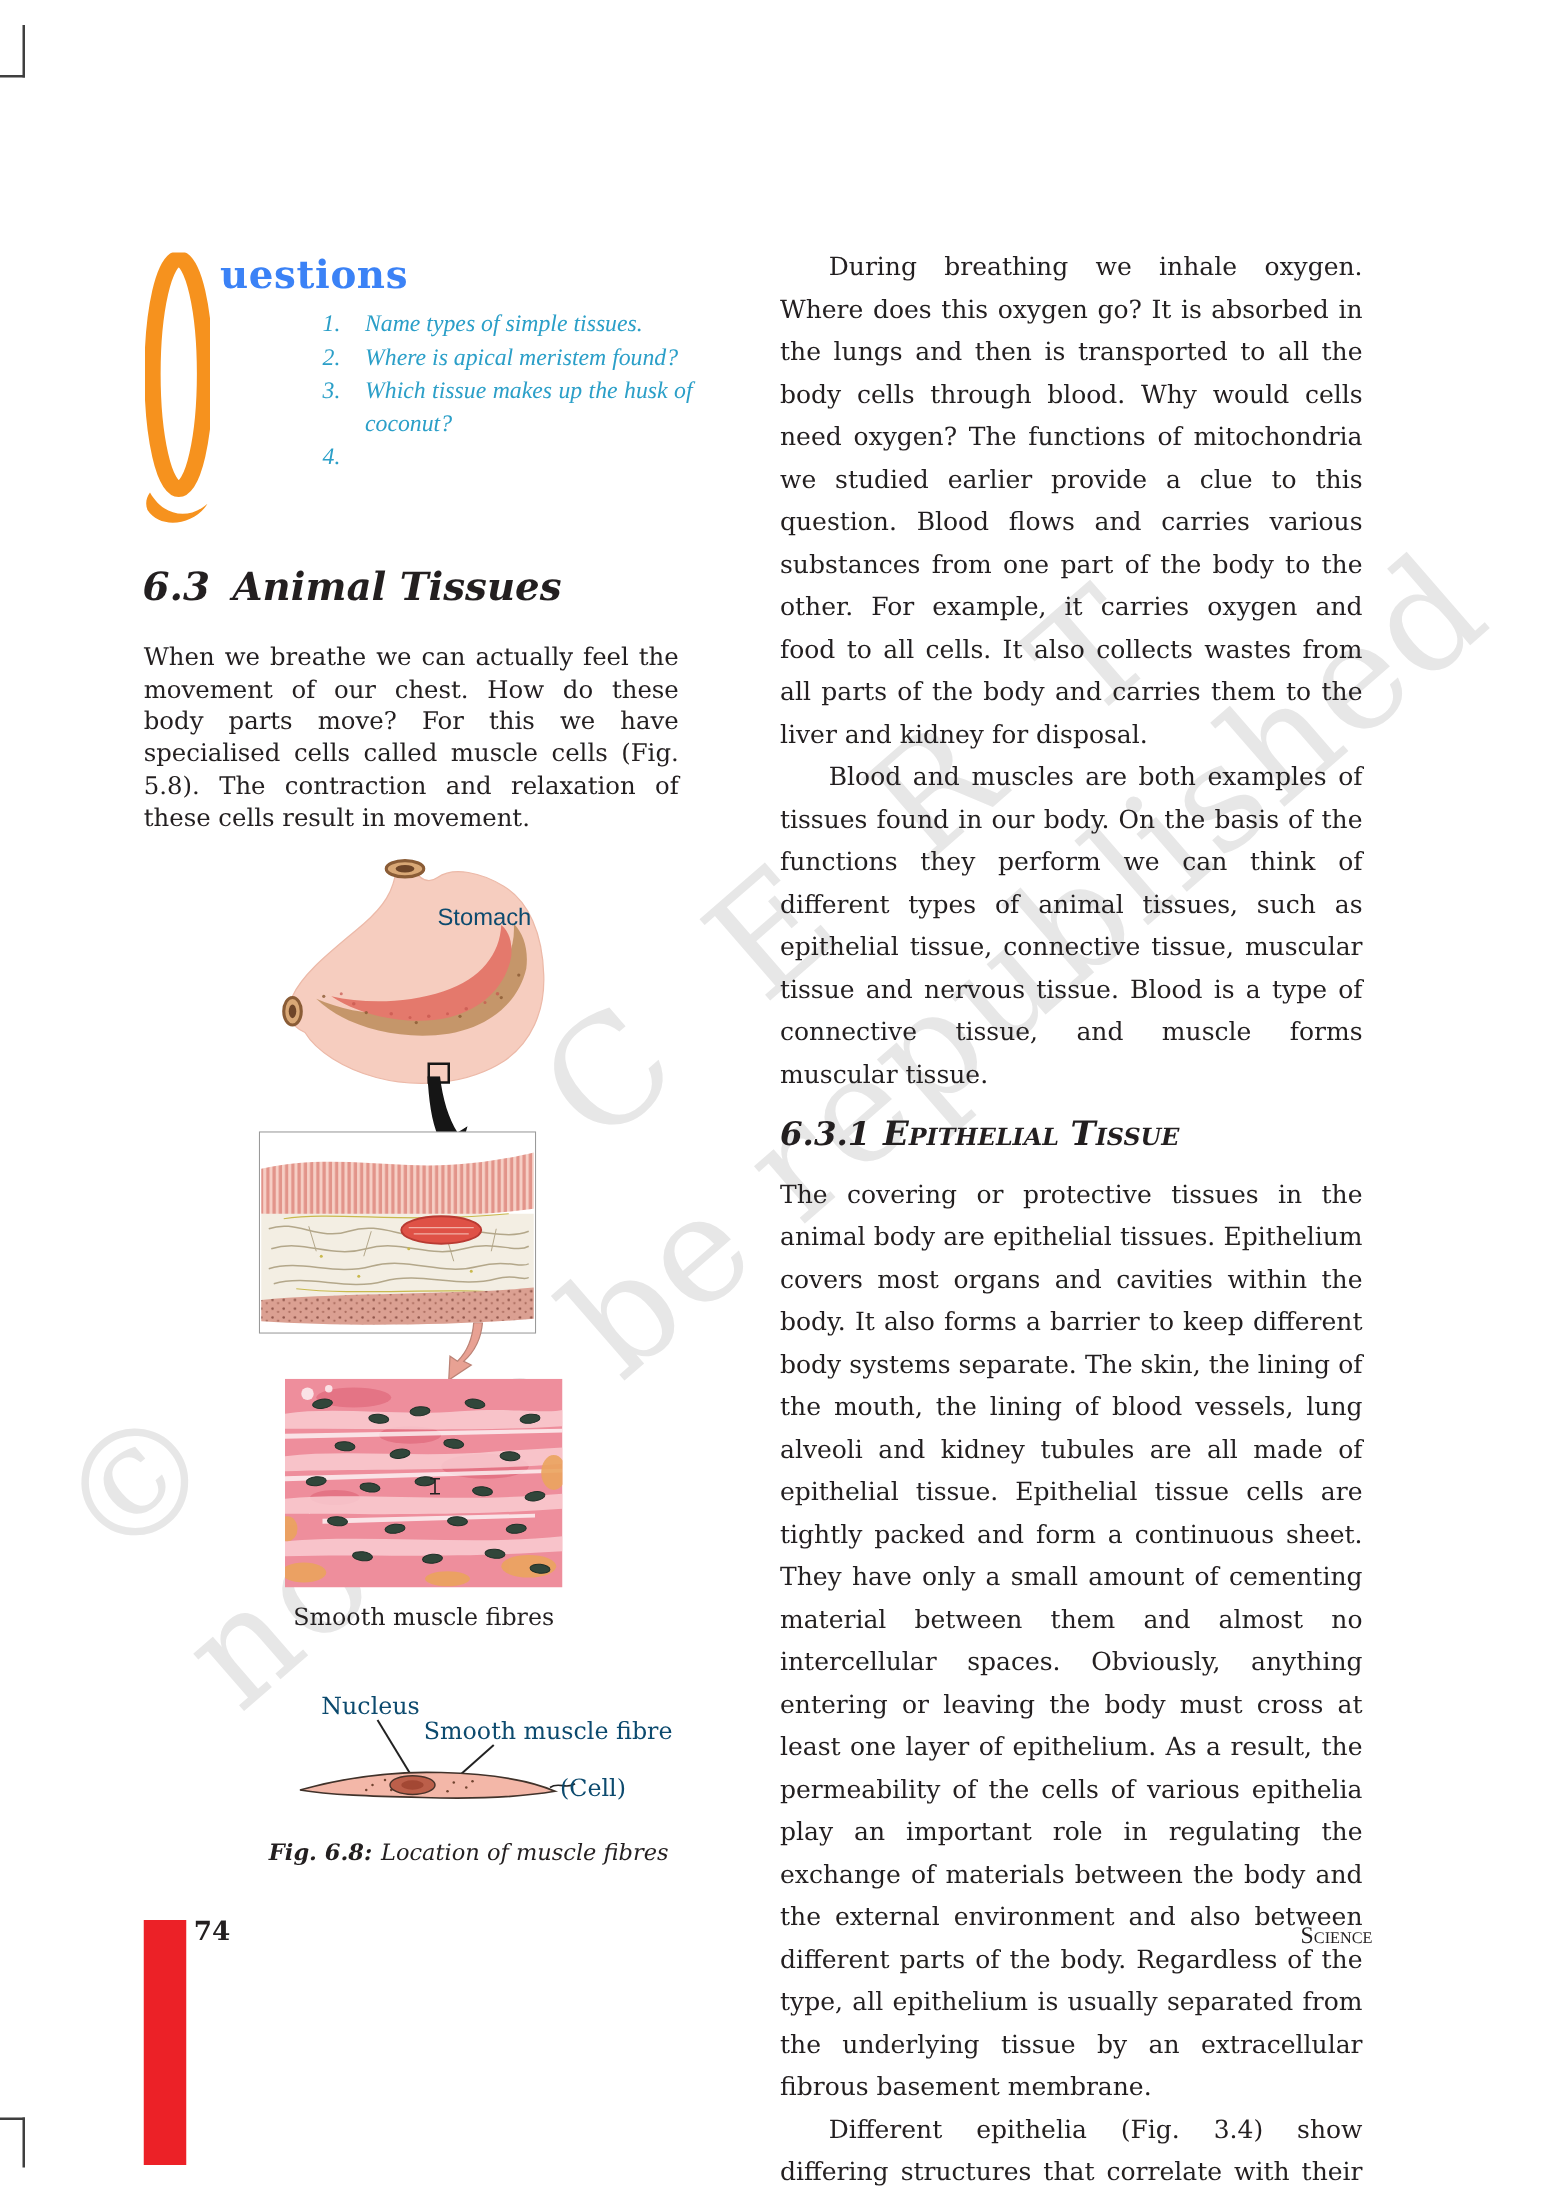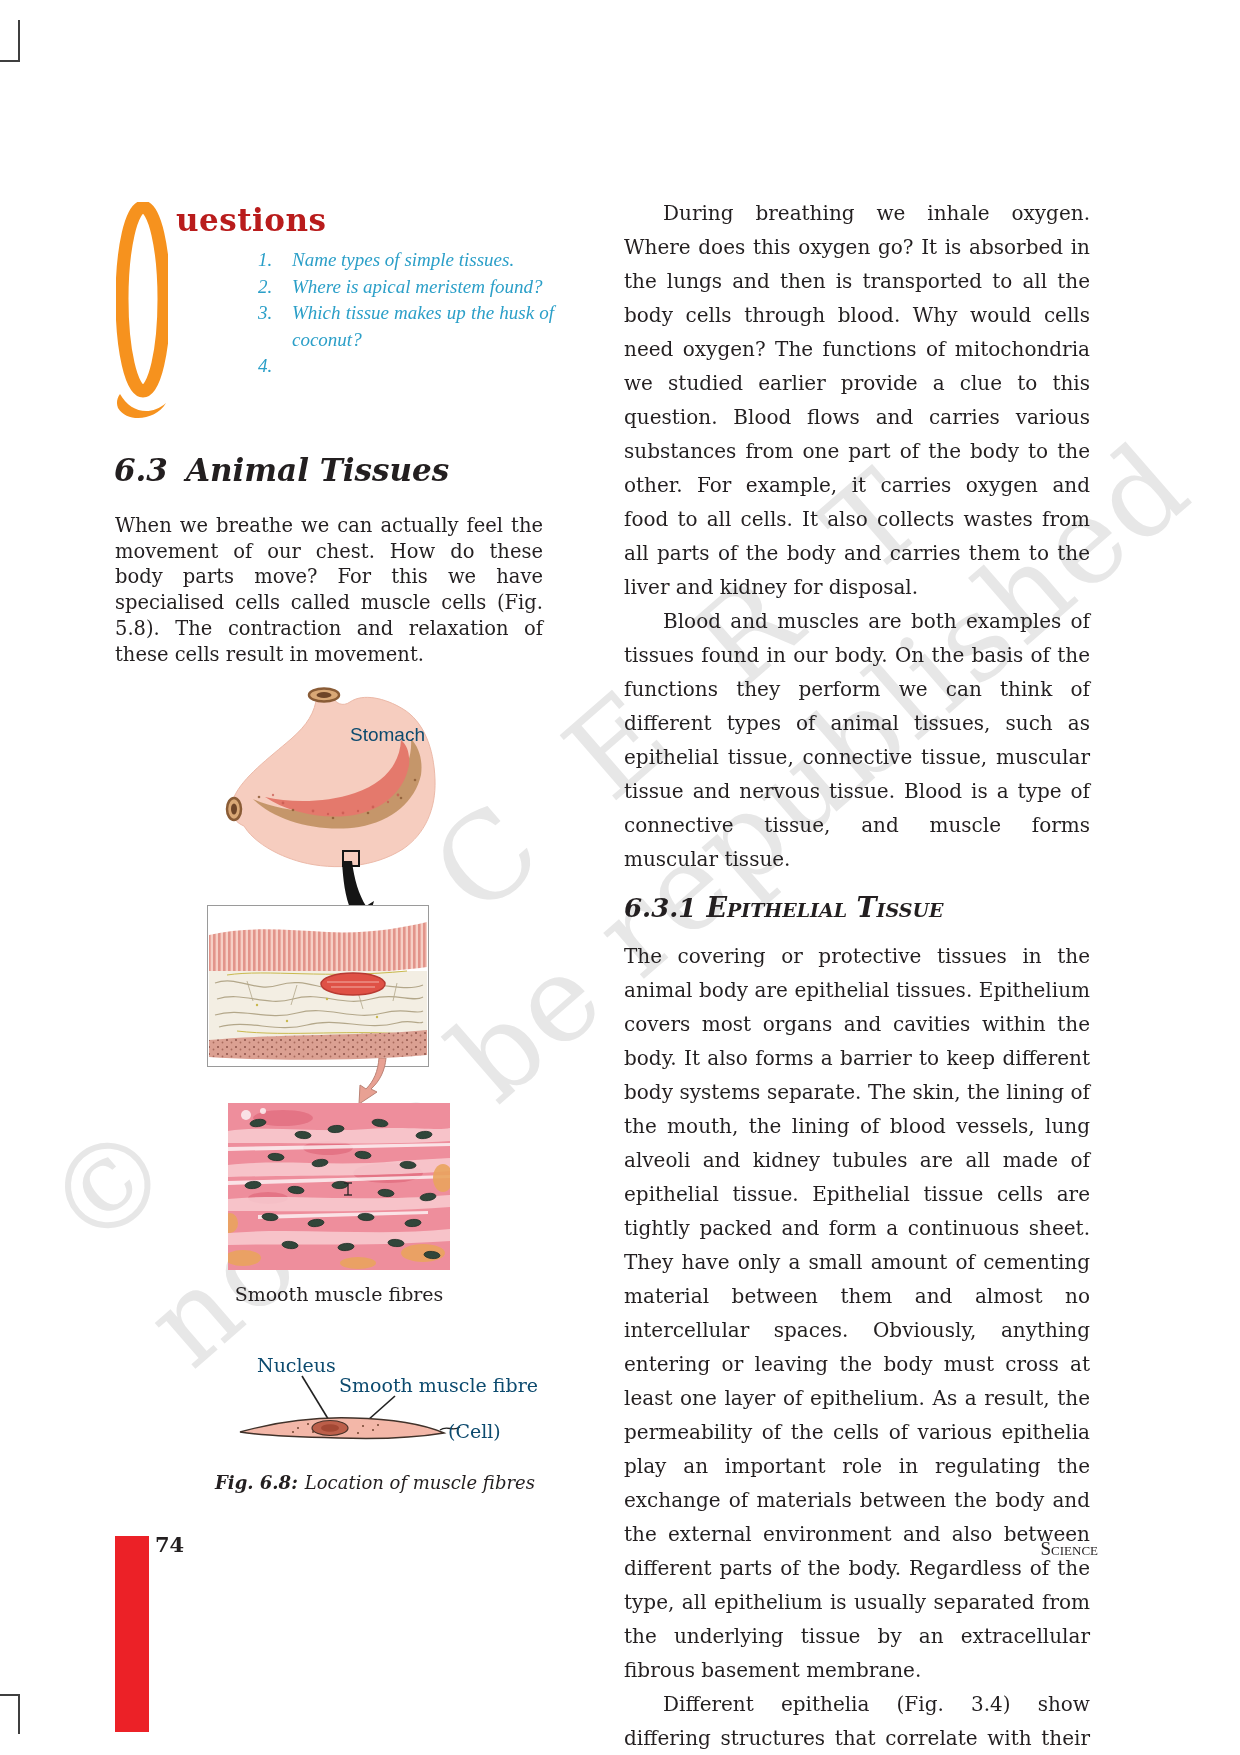--- a/index.html
+++ b/index.html
@@ -10,21 +10,21 @@
              transform:rotate(-41deg);transform-origin:0 115px;
              color:#e7e7e7;line-height:1.3;font-family:"DejaVu Serif",serif;white-space:nowrap;}
   .wm1{font-size:118px;letter-spacing:0.72em;}
   .wm2{font-size:118px;letter-spacing:0.02em;}
   
   .crop{position:absolute;}
   .crop-tl{left:0;top:20px;width:18px;height:40px;border-right:2px solid #3f3f3f;border-bottom:2px solid #3f3f3f;}
   .crop-bl{left:0;top:1694px;width:18px;height:38px;border-top:2px solid #3f3f3f;border-right:2px solid #3f3f3f;}
   
   .qcap{position:absolute;left:116px;top:202px;}
-  .qtitle{position:absolute;left:176px;top:202px;font-size:31px;font-weight:bold;color:#b91c1c;letter-spacing:0.5px;}
+  .qtitle{position:absolute;left:176px;top:202px;font-size:31px;font-weight:bold;color:#3b82f6;letter-spacing:0.5px;}
   .qlist{position:absolute;left:258px;top:247px;width:300px;color:#2B9FC8;
          font-family:"Liberation Serif",serif;font-style:italic;font-size:19px;line-height:26.5px;}
   .qitem{display:flex;}
   .qnum{flex:0 0 34px;}
   .qtext{flex:0 0 262px;width:262px;text-align:justify;}
   
   .h63{position:absolute;left:114px;top:452px;font-size:31px;font-weight:bold;font-style:italic;}
   .h63 .num{margin-right:18px;}
   .intro{position:absolute;left:115px;top:513px;width:428px;font-size:19.5px;line-height:25.7px;text-align:justify;}
   

